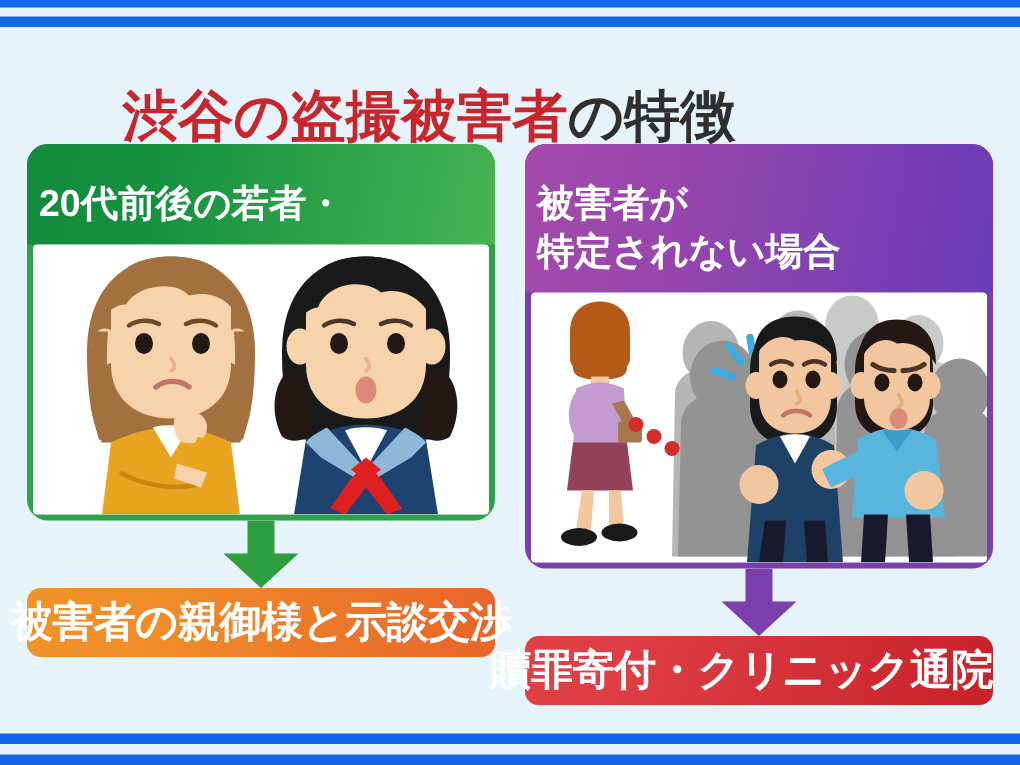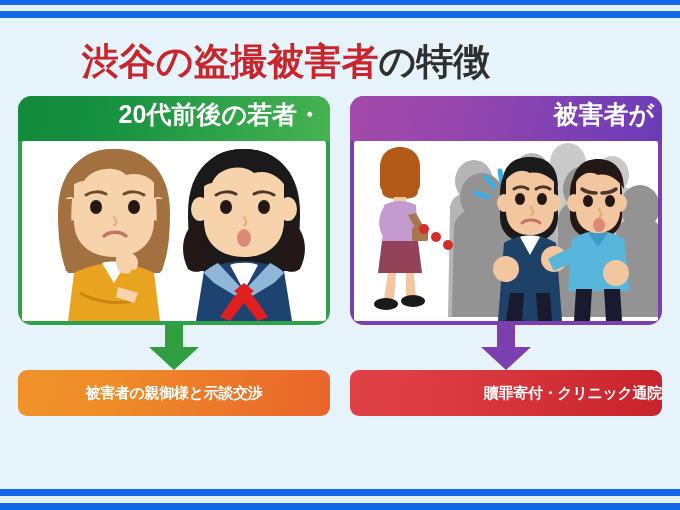--- a/index.html
+++ b/index.html
@@ -23,21 +23,21 @@
     background: #1168e8;
   }
   .rule-top-1   { top: 0px;   height: 5px; }
   .rule-top-2   { top: 11px;  height: 7px; }
   .rule-bot-1   { top: 489px; height: 7px; }
   .rule-bot-2   { top: 503px; height: 7px; }
 
   
   .title {
     position: absolute;
-    top: 12px;
+    top: 28px;
     left: 0;
     width: 572px;
     text-align: center;
     font-size: 37px;
     font-weight: bold;
     letter-spacing: 0px;
     line-height: 50px;
     white-space: nowrap;
   }
   .title .t-red  { color: #c9252c; }
@@ -55,22 +55,22 @@
   
   .card {
     border-radius: 14px;
     overflow: hidden;
     position: relative;
   }
   .card-green  { background: #2ea24a; }
   .card-purple { background: #7b3fae; }
 
   .card-head {
-    padding: 2px 8px 11px 8px;
-    text-align: right;
+    padding: 24px 8px 11px 8px;
+    text-align: left;
     color: #ffffff;
     font-size: 25px;
     font-weight: bold;
     line-height: 32px;
     white-space: nowrap;
   }
   .head-green  { background: linear-gradient(100deg, #138a3c 0%, #159140 28%, #47b352 100%); }
   .head-purple { background: linear-gradient(100deg, #a44aab 0%, #9546ad 35%, #6a3cb8 100%); }
 
   .card-frame {
@@ -96,21 +96,21 @@
   }
 
   
   .pill {
     height: 46px;
     border-radius: 9px;
     display: flex;
     align-items: center;
     justify-content: center;
     color: #ffffff;
-    font-size: 15px;
+    font-size: 28px;
     font-weight: bold;
     white-space: nowrap;
     letter-spacing: -0.3px;
   }
   .pill-orange { background: linear-gradient(100deg, #f0922a 0%, #ef8c28 30%, #e9642a 100%); }
   .pill-red    { background: linear-gradient(100deg, #e04147 0%, #dc3b42 30%, #c8222b 100%); justify-content: flex-end; }
 </style>
 </head>
 <body>
 
@@ -215,20 +215,21 @@
   <div class="pill pill-orange">
     <span>被害者の親御様と示談交渉</span>
   </div>
 </div>
 
 <div class="column col-right">
 
   <div class="card card-purple">
     <div class="card-head head-purple">
       <div>被害者が</div>
+      <div>特定されない場合</div>
     </div>
 
     <div class="card-frame">
       <svg width="304" height="180" viewBox="0 0 304 180">
         <rect x="0" y="0" width="304" height="180" fill="#ffffff"></rect>
 
         <g opacity="1">
 
           <g fill="#c9c9c9">
             <ellipse cx="214" cy="22" rx="18" ry="20"></ellipse>

